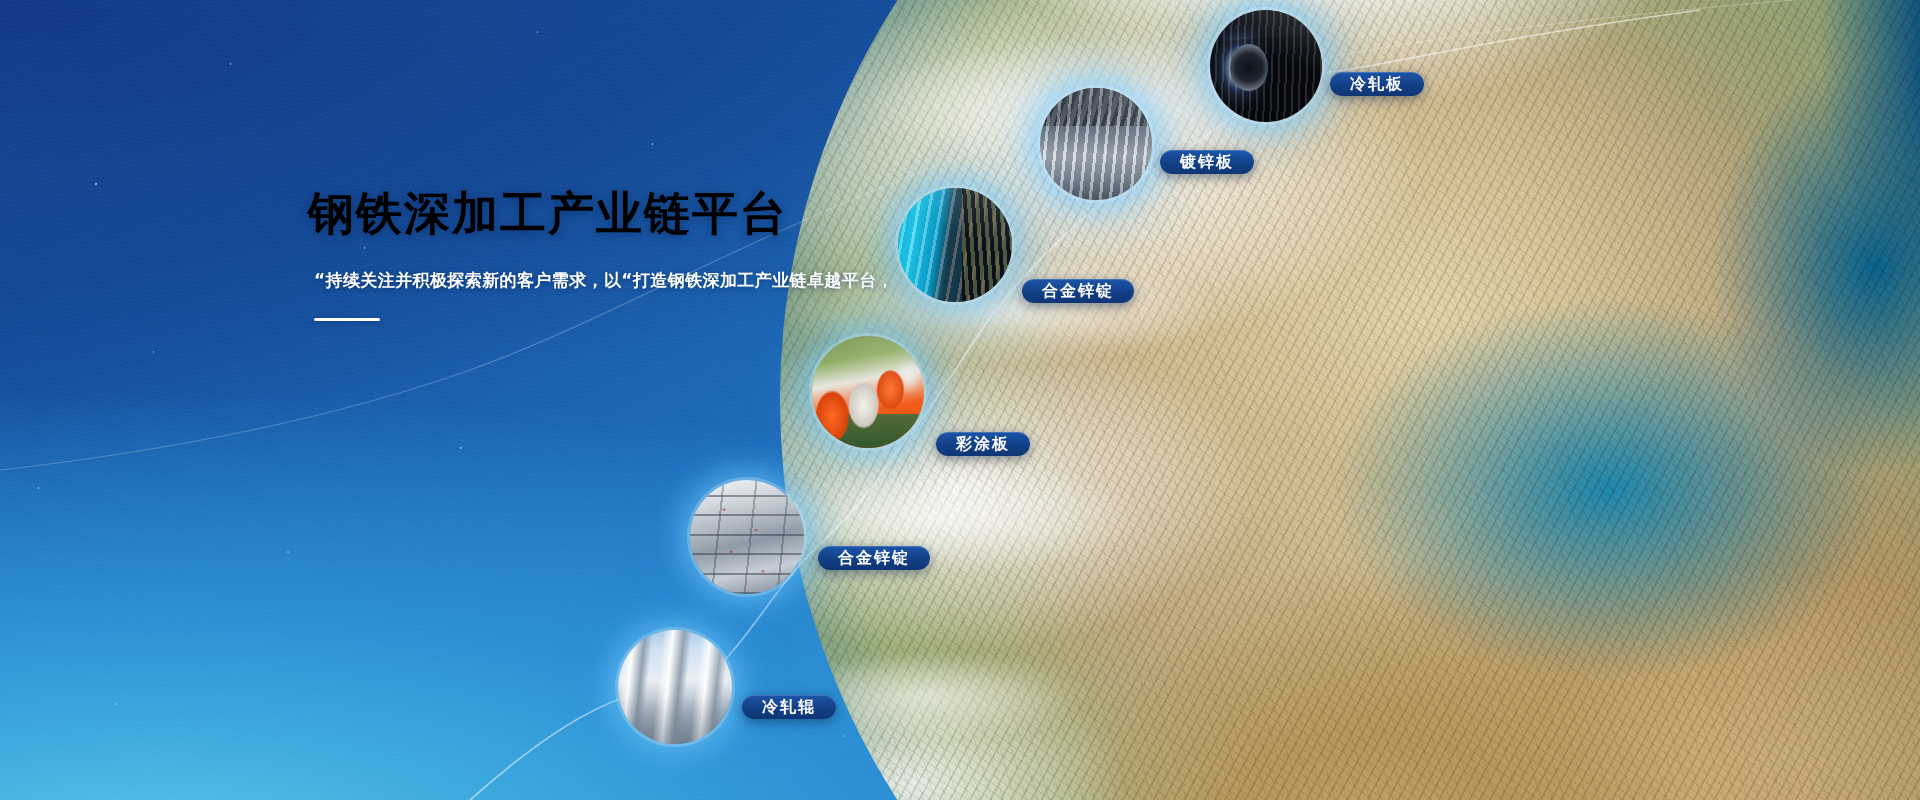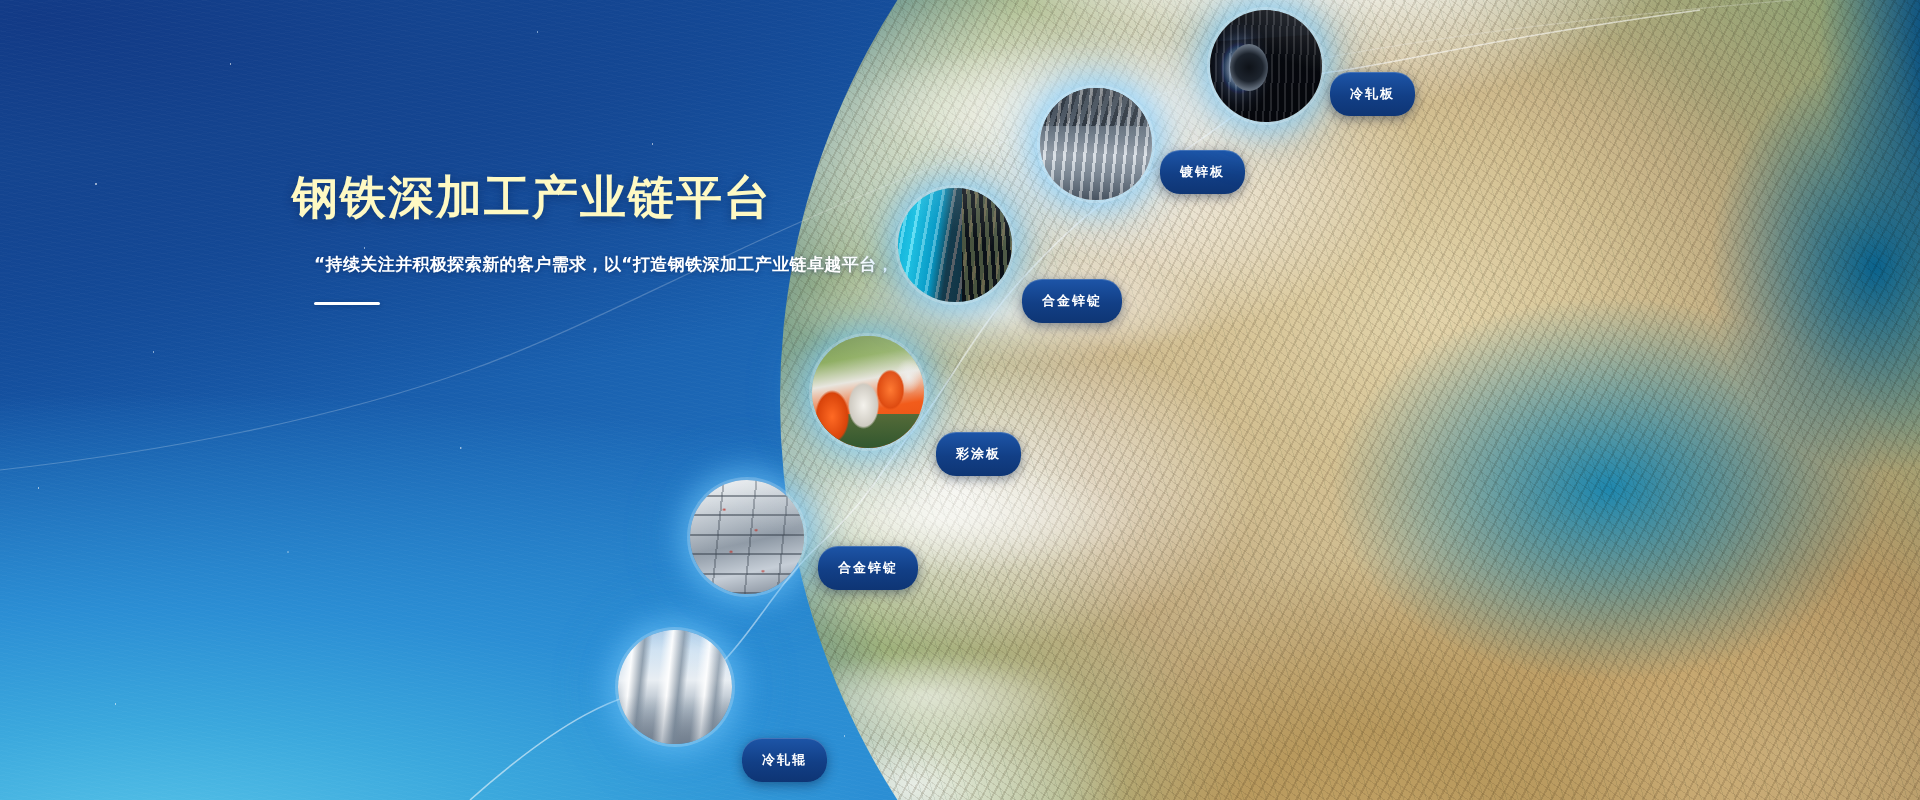--- a/index.html
+++ b/index.html
@@ -87,42 +87,42 @@
   .earth-shade{position:absolute;inset:0;border-radius:50%;
     background:radial-gradient(circle at 22% 30%, rgba(255,255,255,.10) 0%, rgba(255,255,255,0) 40%),
                linear-gradient(252deg, rgba(4,20,55,.55) 0%, rgba(4,20,55,.10) 26%, rgba(4,20,55,0) 46%);}
 
   
   .curve{position:absolute;inset:0;}
 
   
   .copy{position:absolute;left:292px;top:172px;width:640px;}
   .headline{
-    margin:0;font-size:46px;line-height:1.12;font-weight:bold;color:#fef9c3;
+    margin:16px;font-size:46px;line-height:1.12;font-weight:bold;color:#000000;
     letter-spacing:2px;text-shadow:0 2px 10px rgba(4,30,80,.45);
     white-space:nowrap;
   }
   .sub{margin:24px 0 0 22px;color:#ffffff;font-size:17px;line-height:1.92;
     font-weight:bold;letter-spacing:.4px;text-shadow:0 1px 5px rgba(4,30,80,.5);}
   .sub div{white-space:nowrap;}
   .rule{margin:22px 0 0 22px;width:66px;height:3px;background:#ffffff;border-radius:2px;
     box-shadow:0 1px 4px rgba(4,30,80,.4);}
 
   
   .node{position:absolute;}
   .bubble{position:absolute;border-radius:50%;overflow:hidden;
     box-shadow:0 0 0 3px rgba(255,255,255,.20), 0 0 26px 10px rgba(120,205,255,.50), 0 0 50px 18px rgba(60,160,235,.30);}
   .bubble .photo{position:absolute;inset:0;}
   .bubble::after{content:"";position:absolute;inset:0;border-radius:50%;
     background:linear-gradient(200deg, rgba(255,255,255,.16) 0%, rgba(255,255,255,0) 42%);}
 
   .pill{position:absolute;display:flex;align-items:center;justify-content:center;
-    height:44px;padding:0 20px;border-radius:20px;
+    height:24px;padding:0 20px;border-radius:20px;
     background:linear-gradient(180deg,#1d55a8 0%,#123f86 55%,#0e3574 100%);
-    color:#fff;font-size:13px;font-weight:bold;letter-spacing:2px;white-space:nowrap;
+    color:#fff;font-size:16px;font-weight:bold;letter-spacing:2px;white-space:nowrap;
     box-shadow:0 3px 12px rgba(3,22,60,.45), inset 0 1px 0 rgba(255,255,255,.18);}
 
   
   .ph-coil{background:
       linear-gradient(176deg,#2b3240 0%,#3c4656 26%,#262c38 27%,#1d222c 100%),
       radial-gradient(ellipse 30% 42% at 26% 52%, #e9edf2 0%, #b9c2cd 26%, #6f7b8b 52%, #2d3440 78%, #161b23 100%);
     background-blend-mode:overlay,normal;}
   .ph-coil .stripes{position:absolute;inset:0;
     background-image:repeating-linear-gradient(92deg, rgba(255,255,255,.30) 0 2px, rgba(0,0,0,.22) 2px 7px);
     opacity:.42;}
@@ -218,21 +218,21 @@
     <div class="rule"></div>
   </div>
 
   <div class="node">
     <div class="bubble" style="left:618px;top:630px;width:114px;height:114px;">
       <div class="photo ph-roll">
           <div class="bars"></div>
           <div class="taper"></div>
         </div>
     </div>
-    <div class="pill" style="left:742px;top:695px;margin-top:43px;">冷轧辊</div>
+    <div class="pill" style="left:742px;top:695px;">冷轧辊</div>
   </div>
 
   <div class="node">
     <div class="bubble" style="left:690px;top:480px;width:114px;height:114px;">
       <div class="photo ph-ingot">
           <div class="bricks"></div>
           <div class="marks"></div>
         </div>
     </div>
     <div class="pill" style="left:818px;top:546px;font-family:Liberation Serif, serif;">合金锌锭</div>

